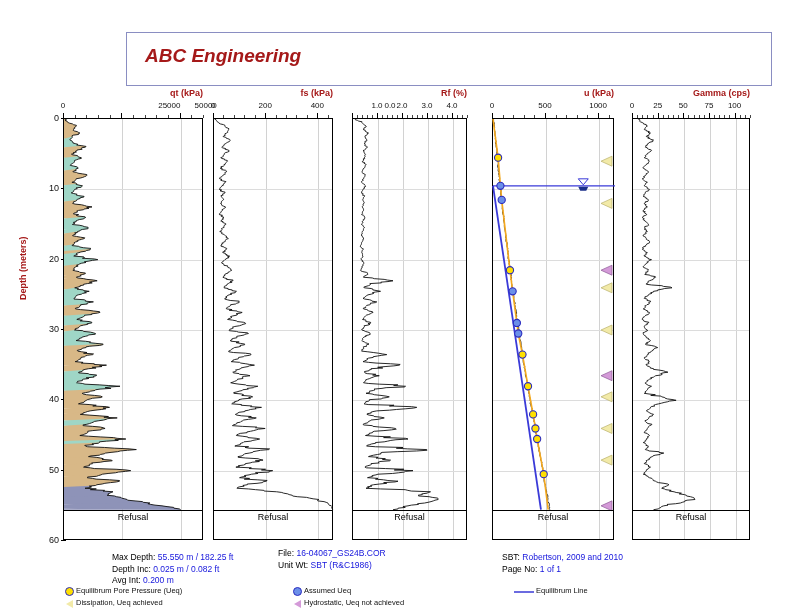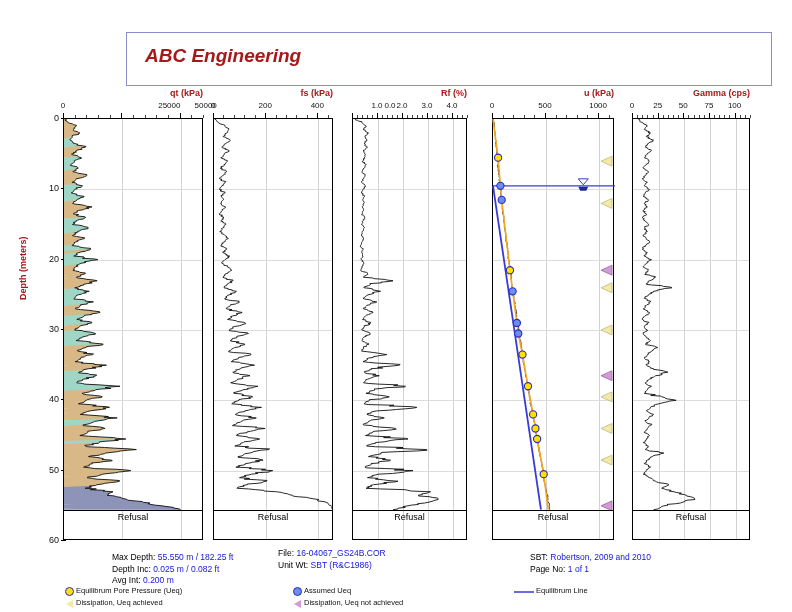--- a/index.html
+++ b/index.html
@@ -56,21 +56,21 @@
   .hgrid{position:absolute;left:0;right:0;height:1px;background:#dcdcdc;}
 
   svg.curve{position:absolute;left:0;top:0;overflow:visible;}
 
   
   #footer{position:absolute;left:0;top:548px;width:788px;height:64px;}
   .f-blk{position:absolute;font-size:8.5px;line-height:11.5px;color:#000;}
   .f-blk .v{color:#1414dc;}
   #f1{left:112px;top:4px;}
   #f2{left:278px;top:0;}
-  #f3{left:502px;top:4px;margin-left:28px;}
+  #f3{left:502px;top:4px;}
 
   #legend{position:absolute;left:62px;top:38px;width:720px;height:24px;
      font-size:7.5px;color:#111;}
   .lg{position:absolute;white-space:nowrap;}
   .lg .sym{display:inline-block;width:14px;text-align:center;vertical-align:middle;}
   .dotY{display:inline-block;width:7px;height:7px;border-radius:50%;
      background:#ffe000;border:1px solid #2b2bbf;vertical-align:middle;}
   .dotB{display:inline-block;width:7px;height:7px;border-radius:50%;
      background:#6b8fe8;border:1px solid #2b2bbf;vertical-align:middle;}
   .triY{display:inline-block;width:0;height:0;border-top:4px solid transparent;
@@ -457,21 +457,21 @@
     <div class="lg" style="left:0px;top:0px;">
       <span class="sym"><i class="dotY"></i></span><span>Equilibrum Pore Pressure (Ueq)</span>
     </div>
     <div class="lg" style="left:0px;top:12px;">
       <span class="sym"><i class="triY"></i></span><span>Dissipation, Ueq achieved</span>
     </div>
     <div class="lg" style="left:228px;top:0px;">
       <span class="sym"><i class="dotB"></i></span><span>Assumed Ueq</span>
     </div>
     <div class="lg" style="left:228px;top:12px;">
-      <span class="sym"><i class="triP"></i></span><span>Dissipation, Ueq not achieved</span>
+      <span class="sym"><i class="triP"></i></span><span>Hydrostatic, Ueq not achieved</span>
     </div>
     <div class="lg" style="left:350px;top:0px;margin-top:44px;">
       <span class="sym" style="width:24px"><i class="lineO"></i></span><span>Ueq Line</span>
     </div>
     <div class="lg" style="left:450px;top:0px;">
       <span class="sym" style="width:24px"><i class="lineB"></i></span><span>Equilibrum Line</span>
     </div>
   </div>
 </div>
 

